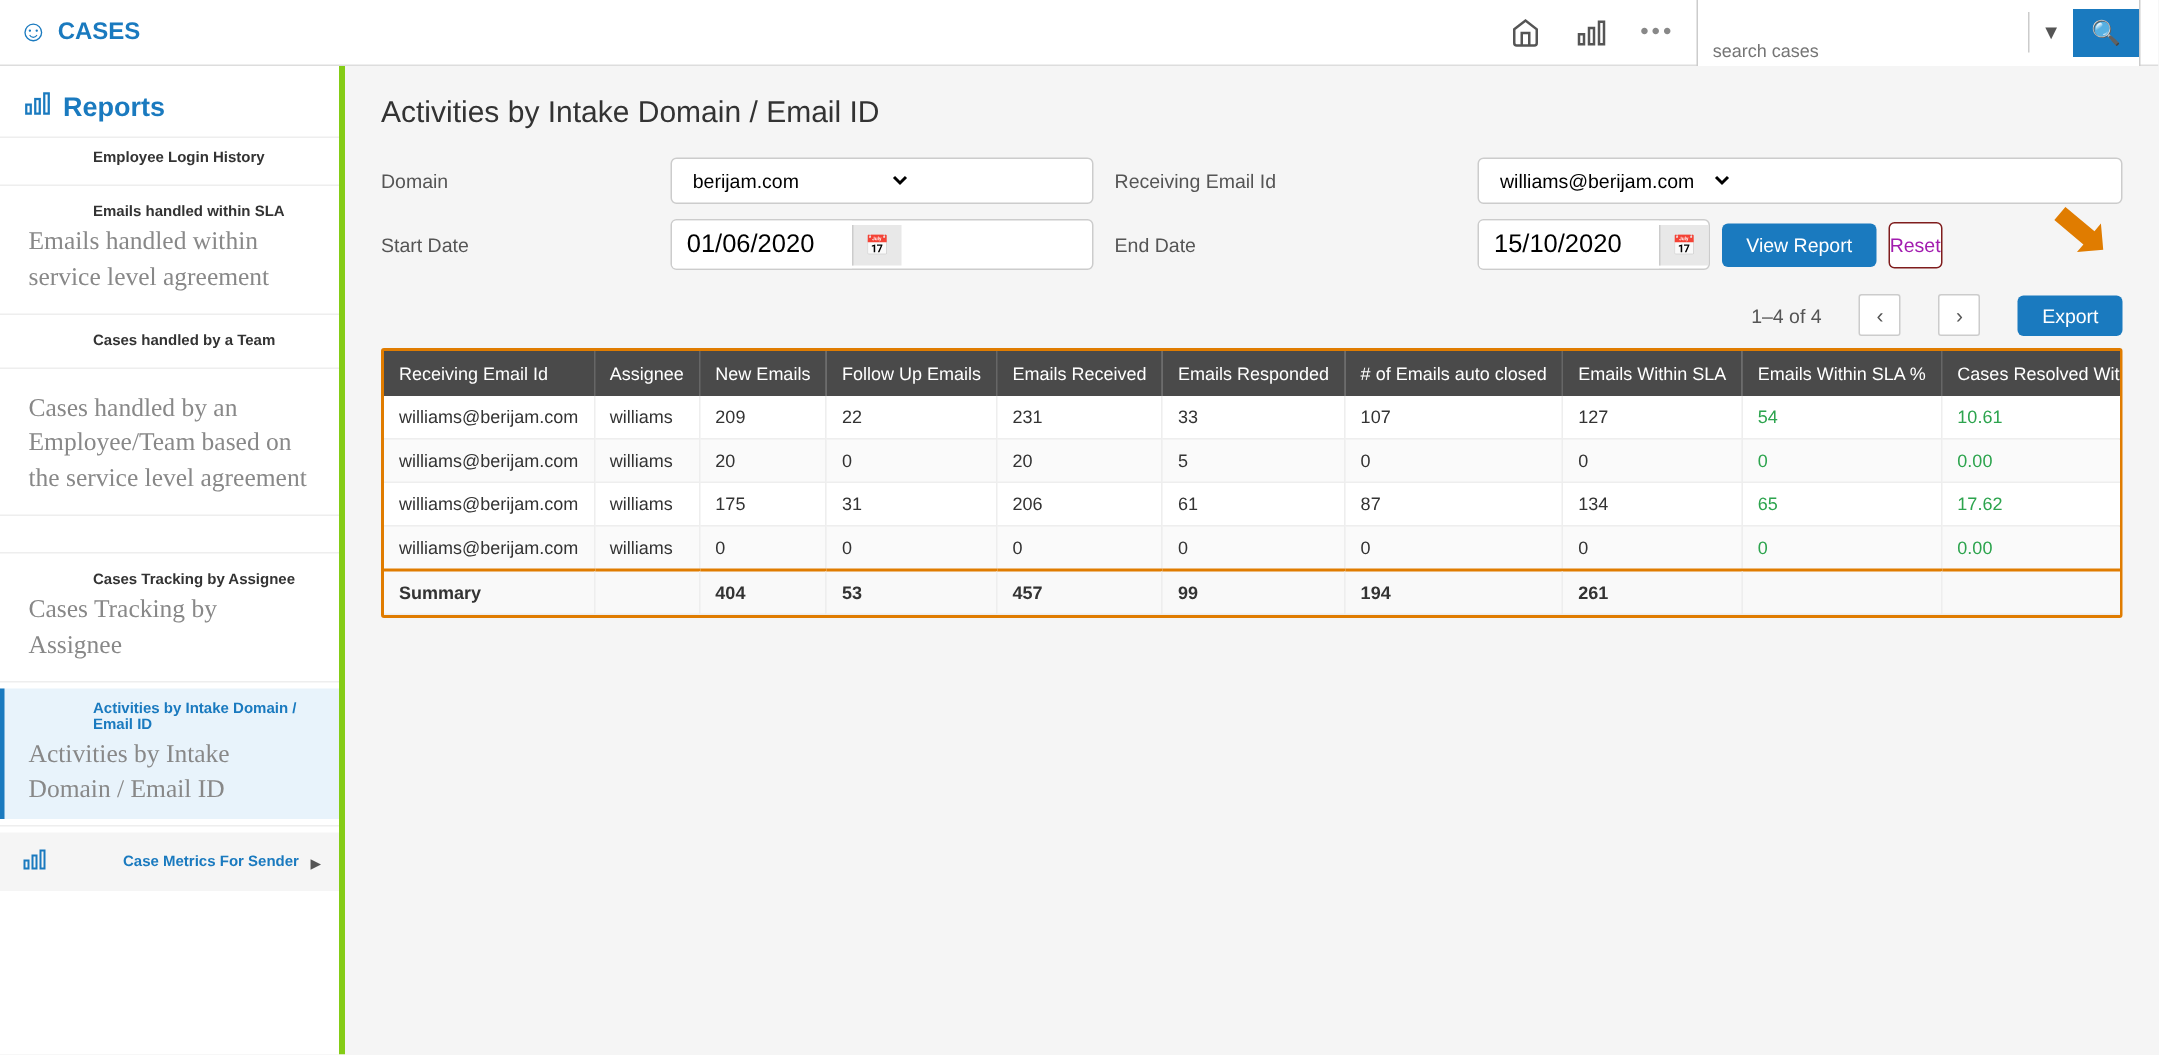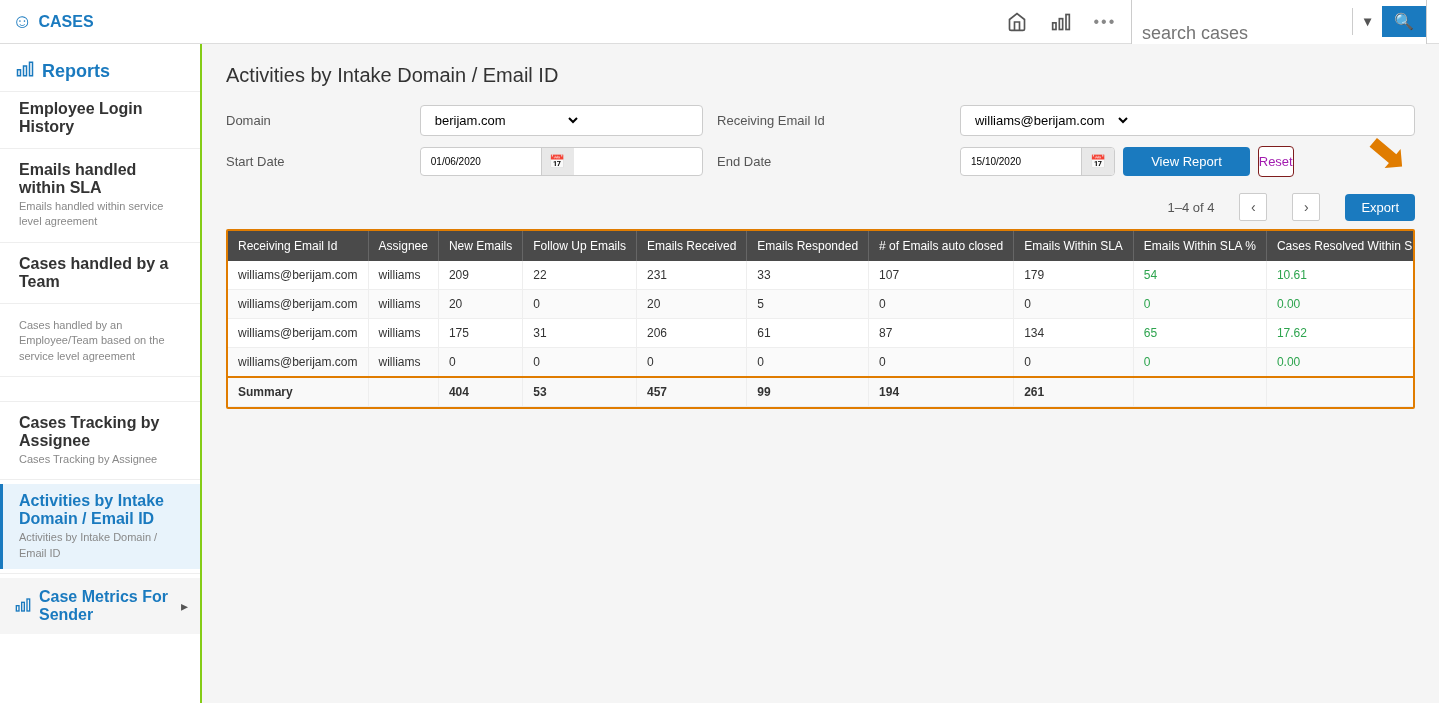--- a/index.html
+++ b/index.html
@@ -40,21 +40,21 @@
       align-items: center;
       border: 1px solid #ccc;
       border-radius: 4px;
       overflow: hidden;
       background: #fff;
     }
     .search-wrap input {
       border: none; outline: none;
       padding: 6px 10px;
       width: 220px;
-      font-size: 18px;
+      font-size: 12px;
       color: #14532d;
       margin-top: 24px;
     }
     .search-dropdown-btn {
       background: #fff;
       border: none;
       border-left: 1px solid #ccc;
       padding: 6px 8px;
       cursor: pointer;
       color: #555;
@@ -66,23 +66,23 @@
       cursor: pointer;
       color: #fff;
       font-size: 16px;
     }
 
     
     .layout { display: flex; height: calc(100vh - 44px); }
 
     
     .sidebar {
-      width: 202px;
-      background: #fff;
-      border-right: 2px solid #84cc16;
+      width: 230px;
+      background: #fff;
+      border-right: 4px solid #84cc16;
       overflow-y: auto;
       flex-shrink: 0;
     }
     .sidebar-title {
       display: flex;
       align-items: center;
       gap: 8px;
       padding: 16px 16px 8px;
       color: #1a7abf;
       font-size: 18px;
@@ -92,30 +92,32 @@
     .sidebar-item {
       padding: 8px 16px;
       cursor: pointer;
       border-left: 3px solid transparent;
     }
     .sidebar-item.active {
       border-left: 3px solid #1a7abf;
       background: #e8f3fb;
     }
     .sidebar-item-title {
-      font-size: 16px;
+      font-size: 10px;
       color: #333;
       font-weight: 600;
+      margin-left: 43px;
     }
     .sidebar-item.active .sidebar-item-title { color: #1a7abf; }
     .sidebar-item-desc {
-      font-size: 11px;
+      font-size: 17px;
       color: #888;
       margin-top: 2px;
       line-height: 1.4;
+      font-family: Liberation Serif, serif;
     }
     .sidebar-item-with-arrow {
       display: flex;
       align-items: center;
       justify-content: space-between;
       padding: 10px 12px;
       cursor: pointer;
       background: #f5f5f5;
       border-left: 3px solid transparent;
     }
@@ -163,35 +165,35 @@
       display: flex;
       align-items: center;
       border: 1px solid #ccc;
       border-radius: 4px;
       background: #fff;
       overflow: hidden;
     }
     .filter-input-wrap input {
       border: none; outline: none;
       padding: 6px 10px;
-      font-size: 10px;
+      font-size: 17px;
       width: 130px;
     }
     .filter-input-wrap .cal-icon {
       padding: 6px 8px;
       background: #e8e8e8;
       border-left: 1px solid #ccc;
       cursor: pointer;
       color: #555;
     }
     .btn-view-report {
       background: #1a7abf;
       color: #fff;
       border: none;
-      padding: 7px 28px;
+      padding: 7px 16px;
       border-radius: 4px;
       cursor: pointer;
       font-size: 13px;
       font-weight: 500;
     }
     .btn-reset {
       background: #fff;
       color: #a21caf;
       border: 1px solid #7f1d1d;
       padding: 7px 0;
@@ -438,21 +440,21 @@
         </thead>
         <tbody id="table-body">
         <tr>
               <td>williams@berijam.com</td>
               <td>williams</td>
               <td>209</td>
               <td>22</td>
               <td>231</td>
               <td>33</td>
               <td>107</td>
-              <td>179</td>
+              <td>127</td>
               <td class="cell-green">54</td>
               <td class="cell-green">10.61</td>
             </tr>
             <tr>
               <td>williams@berijam.com</td>
               <td>williams</td>
               <td>20</td>
               <td>0</td>
               <td>20</td>
               <td>5</td>

